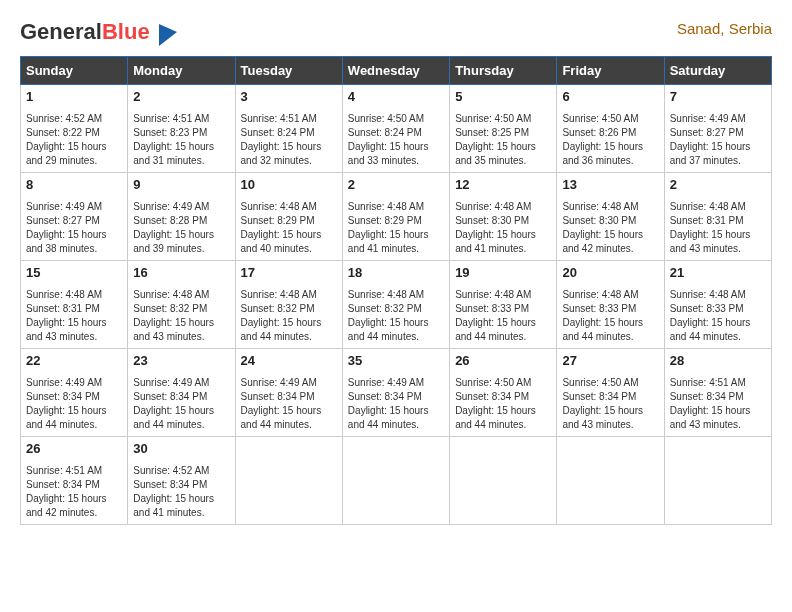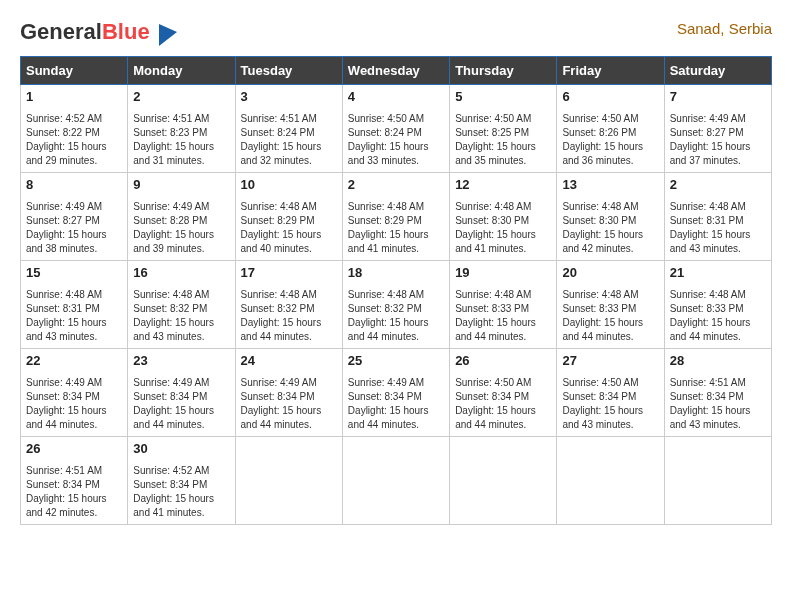--- a/index.html
+++ b/index.html
@@ -219,21 +219,21 @@
         </td>
         <td>
           <span class="day-num">23</span>
           <div class="day-info">Sunrise: 4:49 AM<br>Sunset: 8:34 PM<br>Daylight: 15 hours and 44 minutes.</div>
         </td>
         <td>
           <span class="day-num">24</span>
           <div class="day-info">Sunrise: 4:49 AM<br>Sunset: 8:34 PM<br>Daylight: 15 hours and 44 minutes.</div>
         </td>
         <td>
-          <span class="day-num">25</span>
+          <span class="day-num">35</span>
           <div class="day-info">Sunrise: 4:49 AM<br>Sunset: 8:34 PM<br>Daylight: 15 hours and 44 minutes.</div>
         </td>
         <td>
           <span class="day-num">26</span>
           <div class="day-info">Sunrise: 4:50 AM<br>Sunset: 8:34 PM<br>Daylight: 15 hours and 44 minutes.</div>
         </td>
         <td>
           <span class="day-num">27</span>
           <div class="day-info">Sunrise: 4:50 AM<br>Sunset: 8:34 PM<br>Daylight: 15 hours and 43 minutes.</div>
         </td>

